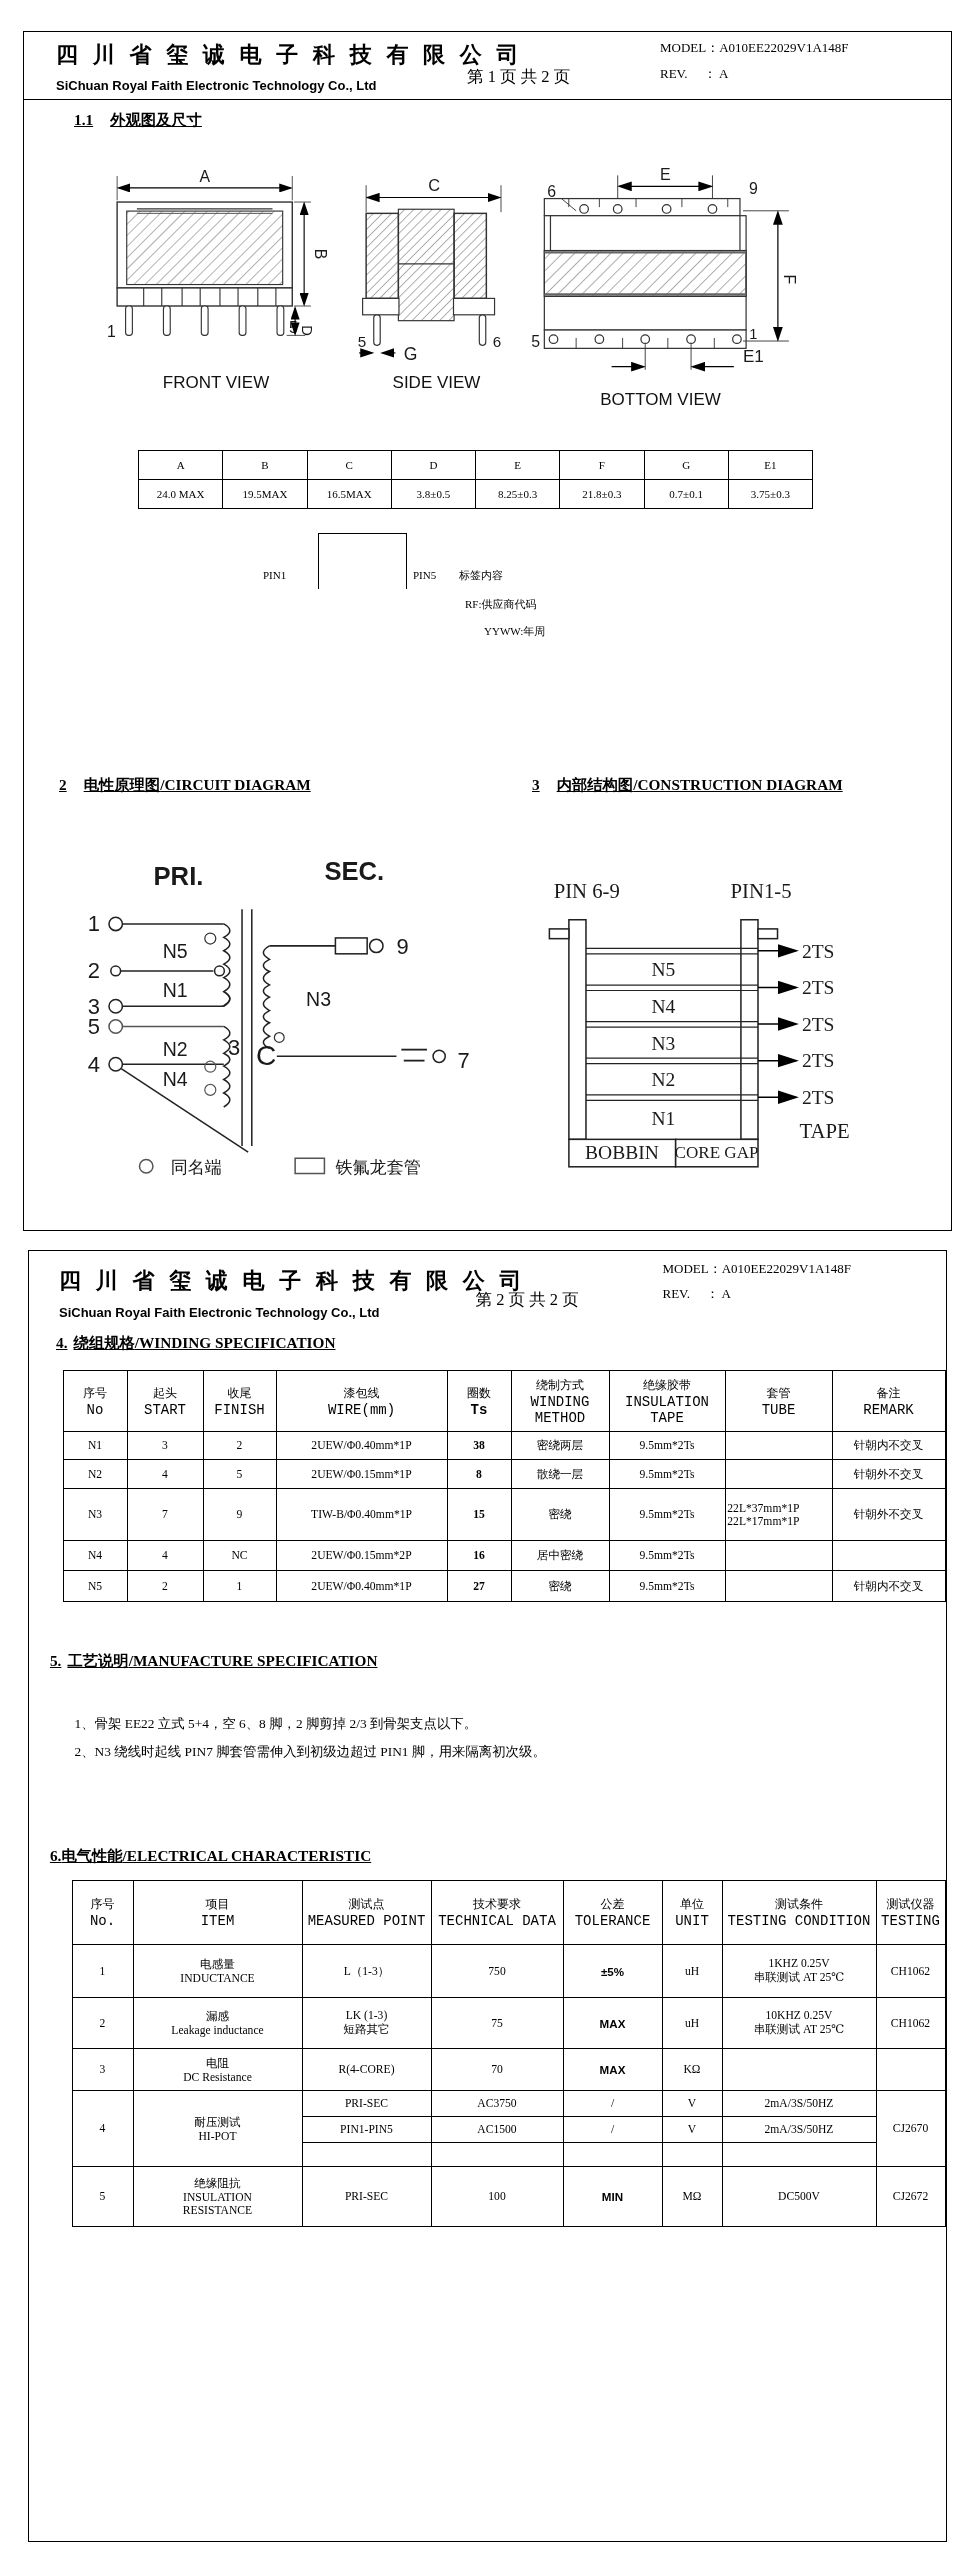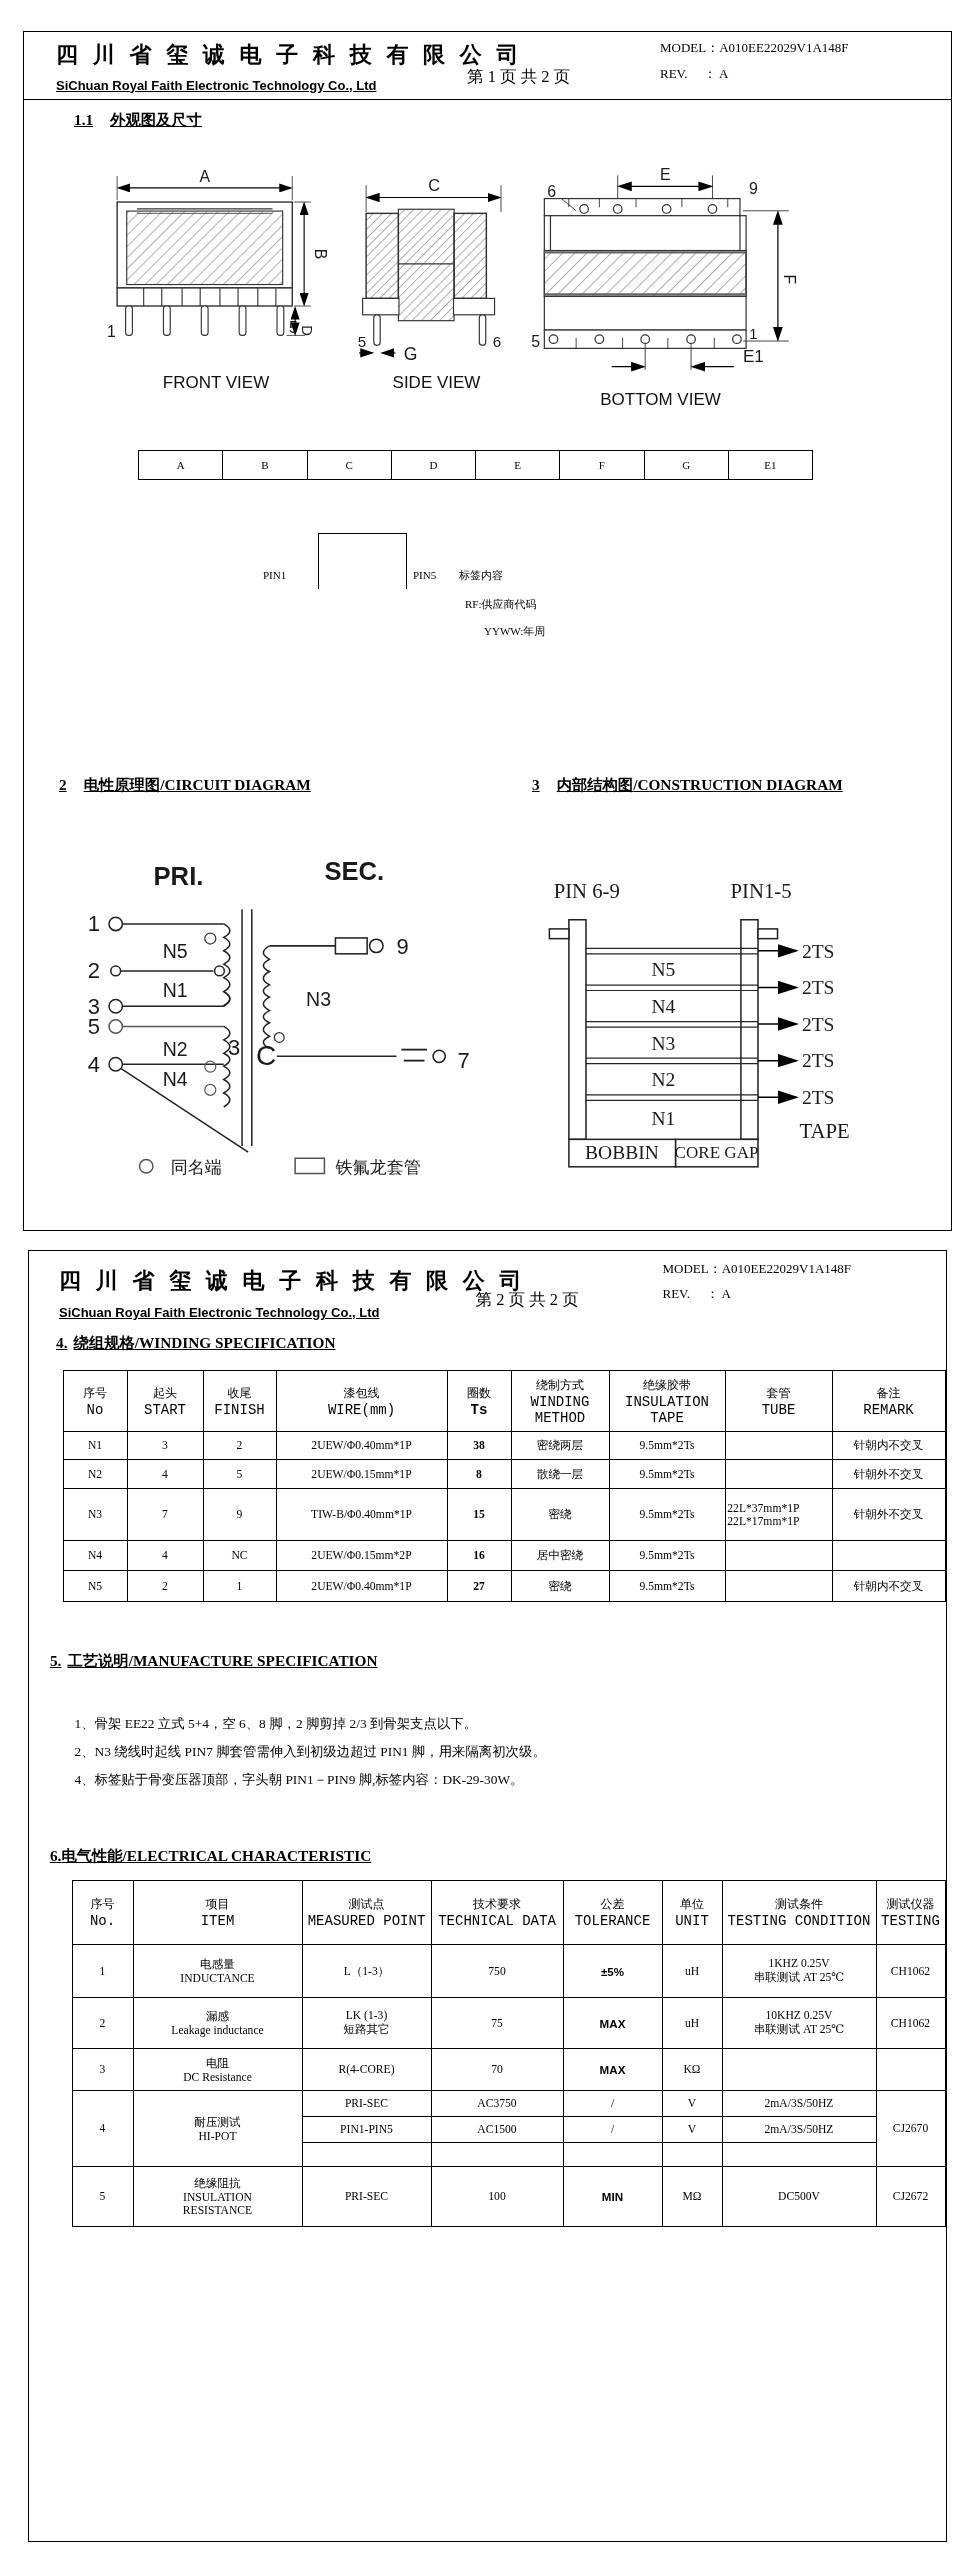--- a/index.html
+++ b/index.html
@@ -5,21 +5,21 @@
   html,body{margin:0;padding:0;background:#fff;}
   #canvas{position:relative;width:968px;height:2576px;background:#ffffff;color:#000;
           font-family:"Liberation Serif","DejaVu Serif",serif;}
   .page{position:absolute;border:1.2px solid #000;background:#fff;}
   #page1{left:23px;top:30.5px;width:927px;height:1198px;}
   #page2{left:27.5px;top:1250px;width:917px;height:1290px;}
   .abs{position:absolute;}
   .company-cn{font-family:"Liberation Sans","DejaVu Sans",sans-serif;font-weight:bold;
               font-size:22px;letter-spacing:4.3px;white-space:nowrap;}
   .company-en{font-family:"Liberation Sans","DejaVu Sans",sans-serif;font-weight:bold;
-              font-size:13px;text-decoration:underline;white-space:nowrap;}
+              font-size:13px;white-space:nowrap;}
   .pageinfo{font-size:16.5px;white-space:nowrap;}
   .modelline{font-size:13px;white-space:nowrap;}
   .hr{position:absolute;background:#000;}
   .sec-head{font-weight:bold;font-size:15.3px;white-space:nowrap;text-decoration:underline;}
   .sec-head .num{margin-right:17px;}
   .caption{font-family:"Liberation Sans","DejaVu Sans",sans-serif;font-size:17px;
            text-align:center;color:#111;}
   table{border-collapse:collapse;table-layout:fixed;}
   td{border:1.2px solid #000;text-align:center;vertical-align:middle;
      font-size:11.6px;padding:1.2px 1.8px;overflow:hidden;}
@@ -229,20 +229,30 @@
           <tr>
         <td>A</td>
         <td>B</td>
         <td>C</td>
         <td>D</td>
         <td>E</td>
         <td>F</td>
         <td>G</td>
         <td>E1</td>
       </tr>
+      <tr>
+        <td>24.0 MAX</td>
+        <td>19.5MAX</td>
+        <td>16.5MAX</td>
+        <td>3.8±0.5</td>
+        <td>8.25±0.3</td>
+        <td>21.8±0.3</td>
+        <td>0.7±0.1</td>
+        <td>3.75±0.3</td>
+      </tr>
     </tbody>
       </table>
 
     <div class="abs labelbox" style="left:294px;top:501px;width:87px;height:55px;"></div>
     <div class="abs lbl" style="left:239px;top:537px;">PIN1</div>
     <div class="abs lbl" style="left:389px;top:537px;">PIN5</div>
     <div class="abs lbl" style="left:435px;top:536px;">标签内容</div>
     <div class="abs lbl" style="left:441px;top:565px;">RF:供应商代码</div>
     <div class="abs lbl" style="left:460px;top:592px;text-align:right;">YYWW:年周</div>
 
@@ -487,21 +497,20 @@
       </tr>
     </tbody>
       </table>
 
     <div class="abs sec-head" style="left:21.4px;top:400px;">
       <span style="margin-right:6.1px;">5.</span><span>工艺说明</span><span>/MANUFACTURE SPECIFICATION</span>
     </div>
     <div class="abs items" style="left:46px;top:427px;width:855px;margin-top:32px;">
       <div class="it">1、骨架 EE22 立式 5+4，空 6、8 脚，2 脚剪掉 2/3 到骨架支点以下。</div>
       <div class="it">2、N3 绕线时起线 PIN7 脚套管需伸入到初级边超过 PIN1 脚，用来隔离初次级。</div>
-      <div class="it">4、标签贴于骨变压器顶部，字头朝 PIN1－PIN9 脚,标签内容：DK-29-30W。</div>
     </div>
 
     <div class="abs sec-head" style="left:21.4px;top:595px;">
       <span>6.</span><span>电气性能</span><span>/ELECTRICAL CHARACTERISTIC</span>
     </div>
 
     <table class="elec-table abs" style="left:43px;top:629px;width:873px;">
       <colgroup>
         <col style="width:61px">
           <col style="width:169px">

